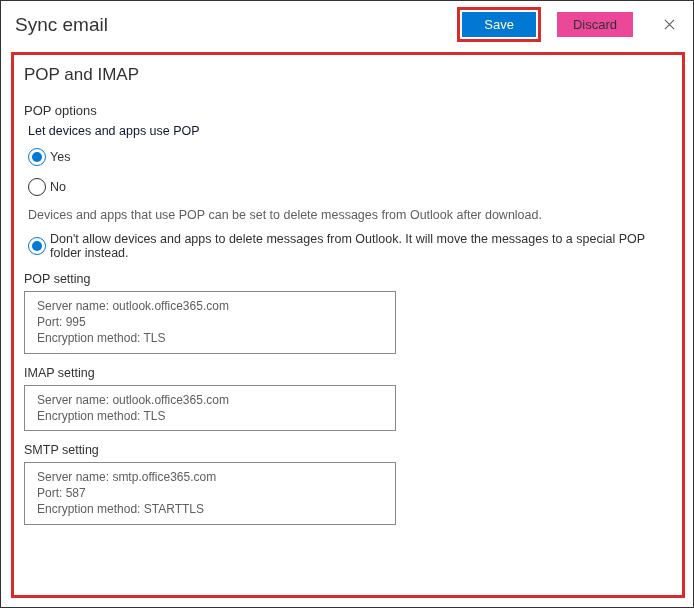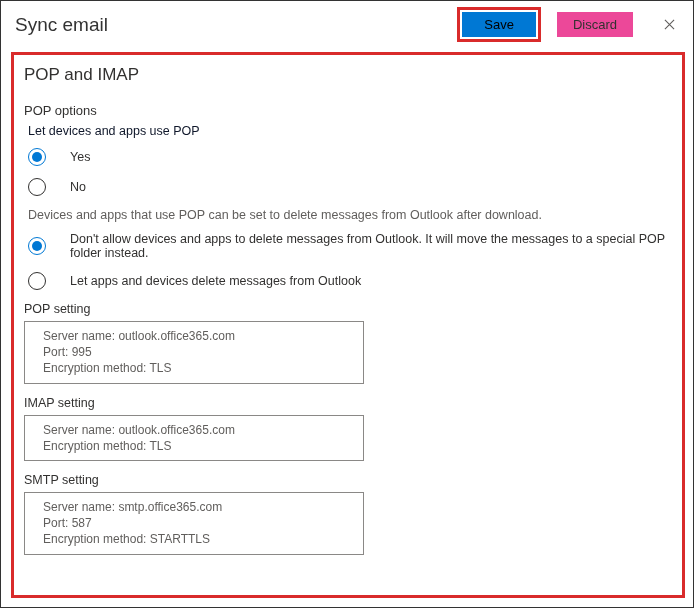--- a/index.html
+++ b/index.html
@@ -30,21 +30,21 @@
       display: inline-flex;
     }
     .btn {
       font-size: 13px;
       padding: 5px 22px;
       cursor: pointer;
       border: none;
     }
     .btn-save {
       background: #0078d4;
-      color: #000000;
+      color: #fef9c3;
     }
     .btn-discard {
       background: #ec4899;
       color: #323130;
       padding: 5px 16px;
     }
     .close-icon {
       width: 28px; height: 28px;
       display: flex; align-items: center; justify-content: center;
       cursor: pointer;
@@ -71,21 +71,21 @@
       margin-top: 10px;
     }
     .desc {
       font-size: 12.5px;
       color: #0f172a;
       margin: 4px 0 10px 4px;
     }
     .radio-row {
       display: flex;
       align-items: center;
-      gap: 24px;
+      gap: 4px;
       margin: 6px 0 12px 4px;
       cursor: pointer;
     }
     .radio {
       width: 18px; height: 18px;
       border-radius: 50%;
       border: 1px solid #323130;
       display: flex; align-items: center; justify-content: center;
       flex: none;
     }
@@ -110,22 +110,22 @@
     .setting-block {
       margin-top: 12px;
     }
     .setting-label {
       font-size: 12.5px;
       color: #323130;
       margin-bottom: 5px;
     }
     .setting-box {
       border: 1px solid #8a8886;
-      padding: 6px 18px;
-      width: 340px;
+      padding: 6px 12px;
+      width: 372px;
       font-size: 12px;
       color: #605e5c;
       line-height: 1.35;
       background: #fff;
     }
     .setting-box div { margin: 0; }
   </style>
 </head>
 <body>
 
@@ -156,24 +156,20 @@
     <div class="radio"></div>
     <span class="radio-label">No</span>
   </div>
 
   <div class="note">Devices and apps that use POP can be set to delete messages from Outlook after download.</div>
 
   <div class="radio-row">
     <div class="radio selected"></div>
     <span class="radio-label">Don't allow devices and apps to delete messages from Outlook. It will move the messages to a special POP folder instead.</span>
   </div>
-  <div class="radio-row">
-    <div class="radio"></div>
-    <span class="radio-label">Let apps and devices delete messages from Outlook</span>
-  </div>
 
   <div class="setting-block">
     <div class="setting-label">POP setting</div>
     <div class="setting-box">
       <div><span>Server name:</span> <span>outlook.office365.com</span></div>
       <div><span>Port:</span> <span>995</span></div>
       <div><span>Encryption method:</span> <span>TLS</span></div>
     </div>
   </div>
 

